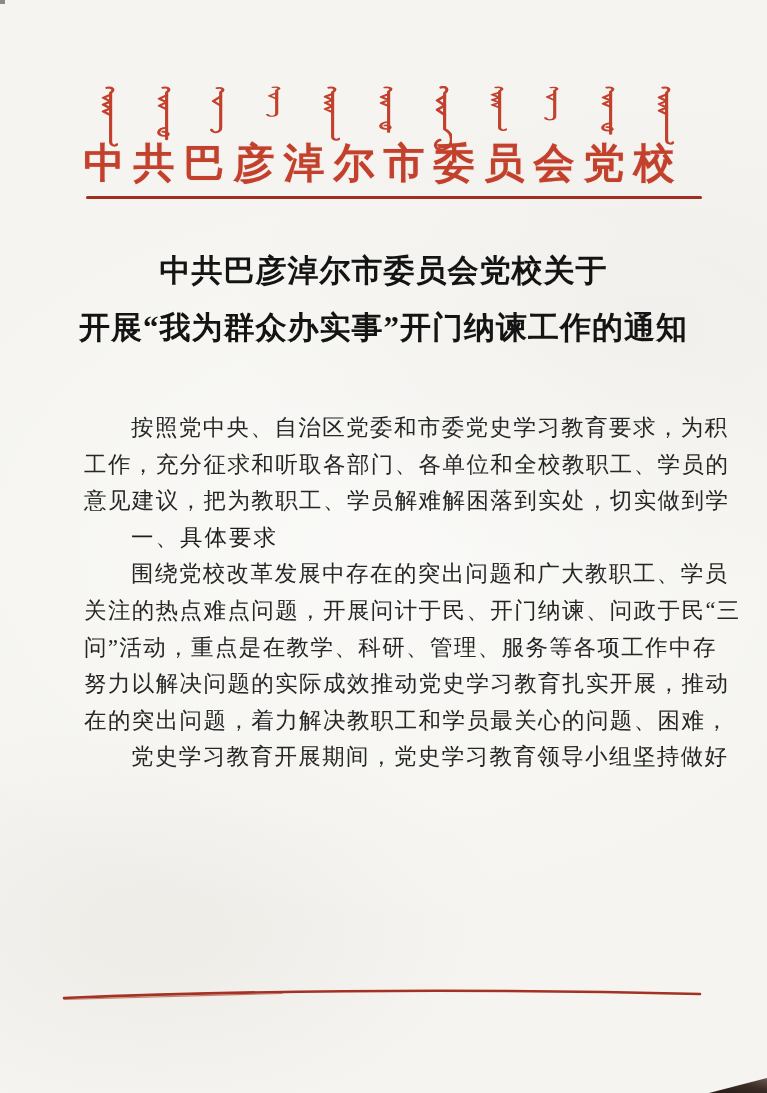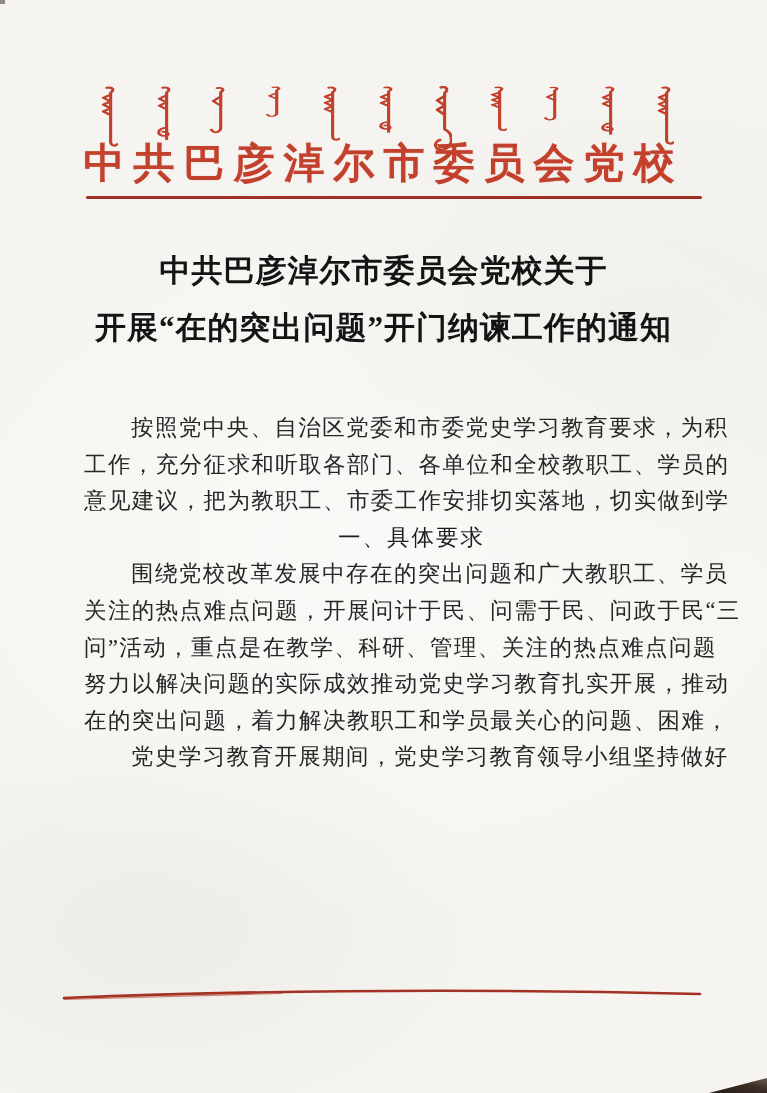--- a/index.html
+++ b/index.html
@@ -70,21 +70,21 @@
     font-family:"Liberation Serif","DejaVu Serif",serif;
   }
   .section-heading{
     font-family:"Liberation Sans","DejaVu Sans",sans-serif;
     font-weight:400;
     font-size:22.5px;
     line-height:36.6px;height:36.6px;
     letter-spacing:2px;
     color:#1e1e1e;
   }
-  .indent{padding-left:47px;text-align:center;}
+  .indent{padding-left:47px;}
   
   .bottom-rule{
     position:absolute;top:985px;left:62px;width:642px;height:18px;
   }
   
   .corner-shadow{
     position:absolute;right:0;bottom:0;width:58px;height:15px;
     background:linear-gradient(to top right,#241a16 0%,#3c2d26 60%,#6b5a50 100%);
     clip-path:polygon(100% 0, 100% 100%, 0 100%);
   }
@@ -155,31 +155,31 @@
         <use href="#mg1" stroke="#c2402c" stroke-width="3.4"></use>
       </svg>
     </div>
 
   <div class="org-name">中共巴彦淖尔市委员会党校</div>
 
   <div class="letterhead-rule"></div>
 
   <div class="doc-title">
     <div class="t-line">中共巴彦淖尔市委员会党校关于</div>
-    <div class="t-line">开展“在的突出问题”开门纳谏工作的通知</div>
+    <div class="t-line">开展“我为群众办实事”开门纳谏工作的通知</div>
   </div>
 
   <div class="document-body">
       <div class="body-line indent">按照党中央、自治区党委和市委党史学习教育要求，为积</div>
       <div class="body-line">工作，充分征求和听取各部门、各单位和全校教职工、学员的</div>
-      <div class="body-line">意见建议，把为教职工、市委工作安排切实落地，切实做到学</div>
+      <div class="body-line">意见建议，把为教职工、学员解难解困落到实处，切实做到学</div>
       <div class="section-heading indent">一、具体要求</div>
       <div class="body-line indent">围绕党校改革发展中存在的突出问题和广大教职工、学员</div>
-      <div class="body-line">关注的热点难点问题，开展问计于民、问需于民、问政于民“三</div>
-      <div class="body-line">问”活动，重点是在教学、科研、管理、关注的热点难点问题</div>
+      <div class="body-line">关注的热点难点问题，开展问计于民、开门纳谏、问政于民“三</div>
+      <div class="body-line">问”活动，重点是在教学、科研、管理、服务等各项工作中存</div>
       <div class="body-line">努力以解决问题的实际成效推动党史学习教育扎实开展，推动</div>
       <div class="body-line">在的突出问题，着力解决教职工和学员最关心的问题、困难，</div>
       <div class="body-line indent">党史学习教育开展期间，党史学习教育领导小组坚持做好</div>
     </div>
 
   <svg class="bottom-rule" viewBox="0 0 642 18" preserveAspectRatio="none">
     <path d="M2,13 C200,5 430,4 638,9" fill="none" stroke="#a33124" stroke-width="2.6" stroke-linecap="round"></path>
     <path d="M2,14.5 C80,12 150,10 220,8.5" fill="none" stroke="#b8503c" stroke-width="1.2" stroke-linecap="round" opacity="0.7"></path>
   </svg>
 

